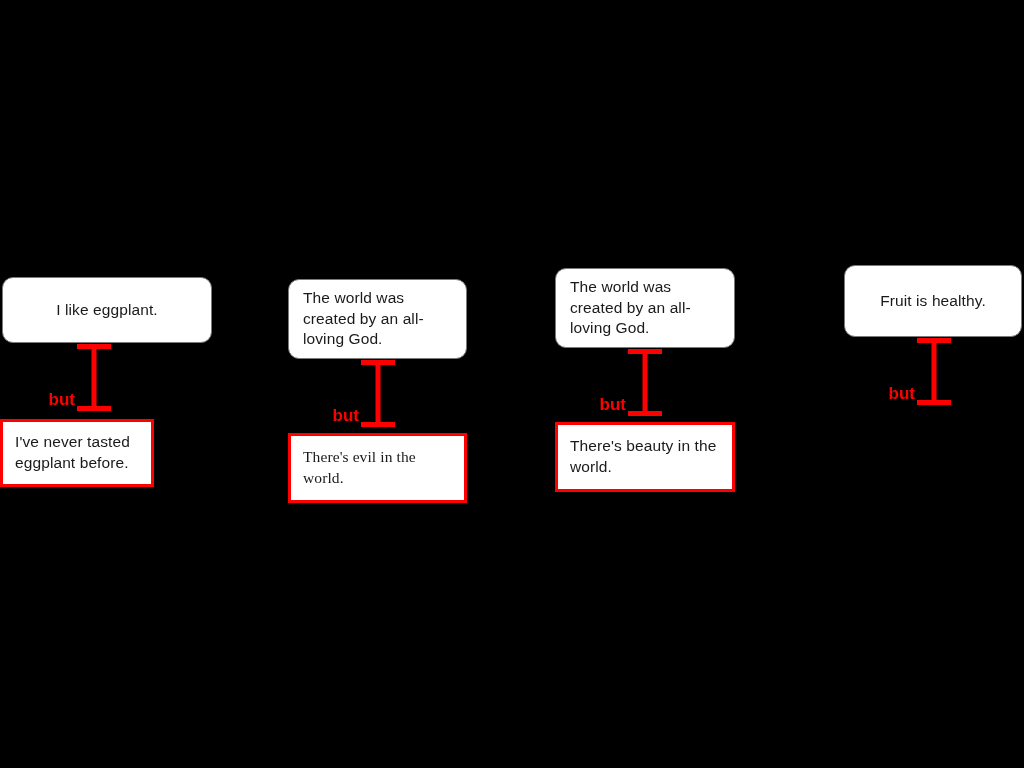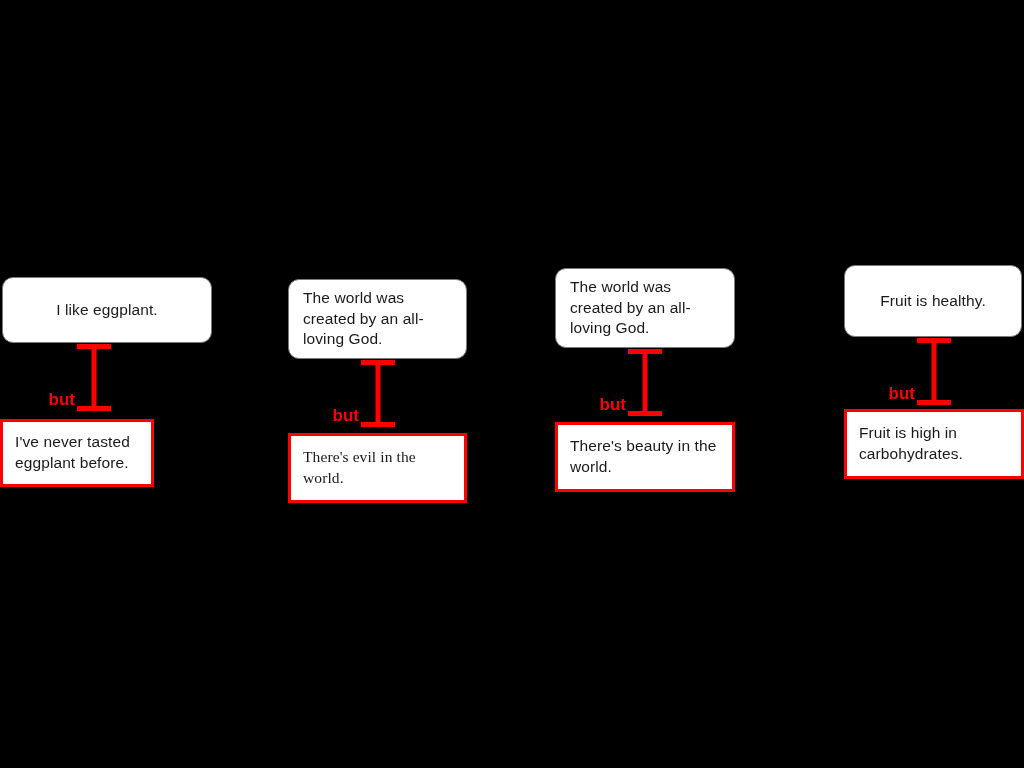--- a/index.html
+++ b/index.html
@@ -166,18 +166,15 @@
       <span class="txt">Fruit is healthy.</span>
     </div>
 
     <div class="connector" style="left:914px; top:338px; width:40px; height:67px;">
       <span class="cap top-cap"></span>
       <span class="stem"></span>
       <span class="cap bottom-cap"></span>
       <span class="edge-label">but</span>
     </div>
 
-    <div class="node bottom leftaligned" style="left:844px; top:409px; width:180px; height:70px;">
-      <span class="txt">Fruit is high in carbohydrates.</span>
-    </div>
   </div>
 
 </div>
 
 </body></html>

